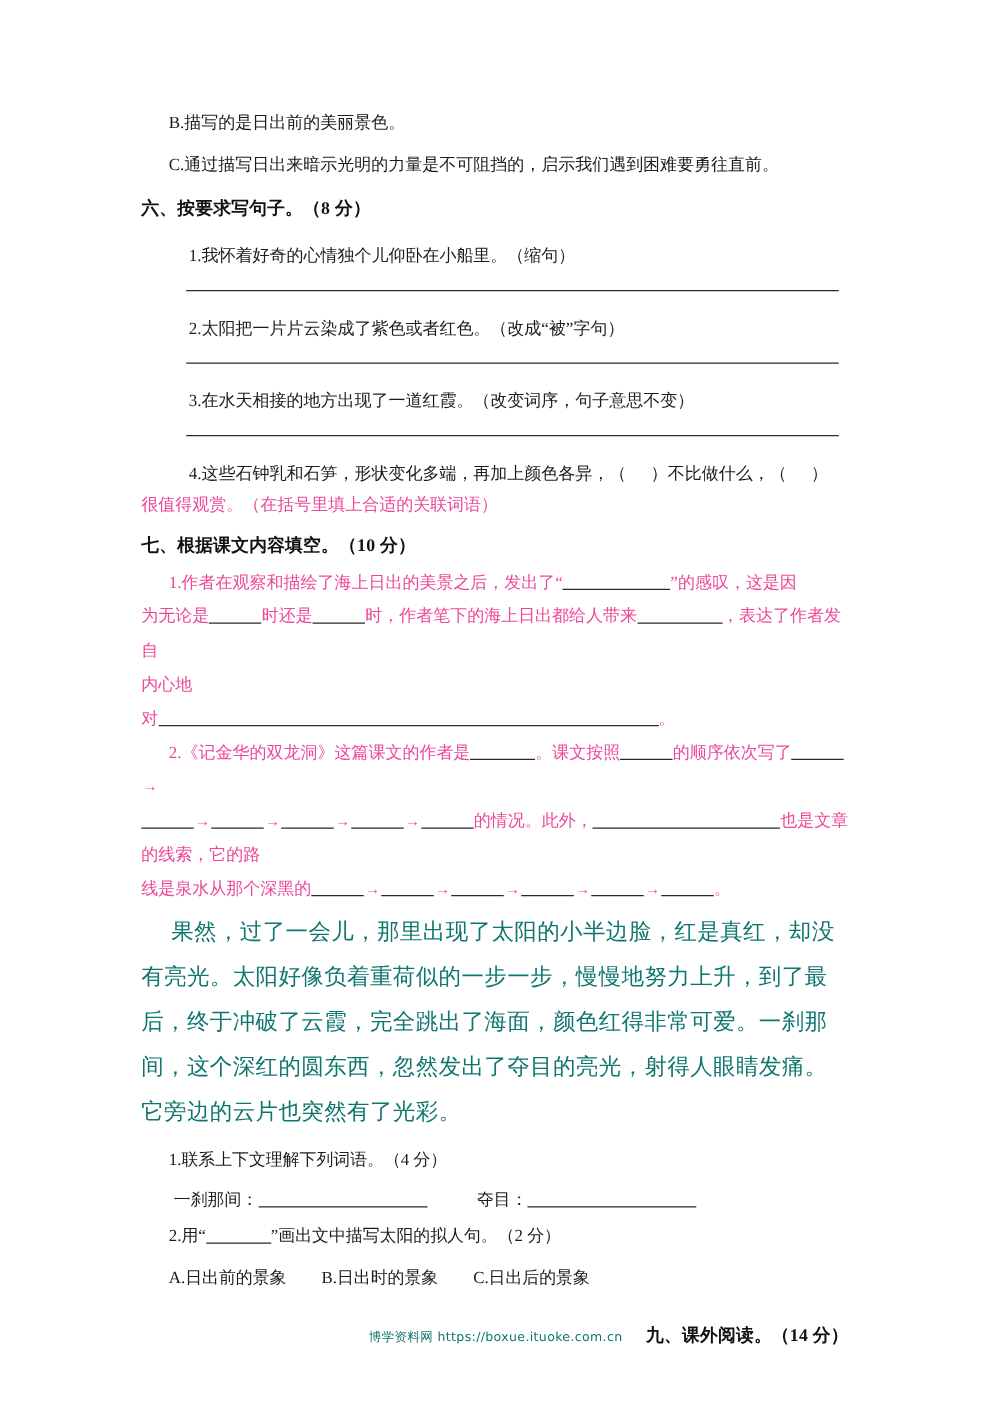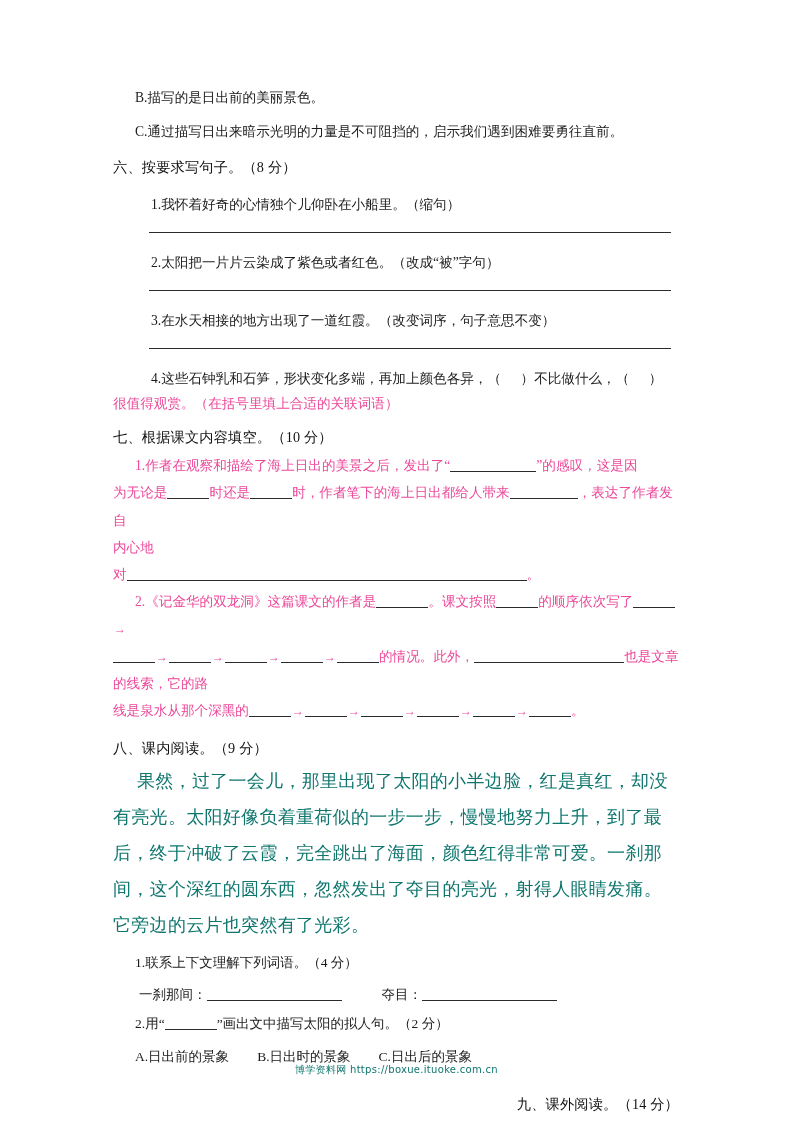--- a/index.html
+++ b/index.html
@@ -25,21 +25,21 @@
   }
   .content {
     position: absolute;
     left: 113px;
     top: 88px;
     width: 566px;
   }
 
   
   .sec-head {
-    font-weight: normal;
+    font-weight: bold;
     font-size: 14.2px;
     line-height: 1.5;
     letter-spacing: 0.2px;
     margin: 11px 0 4px 0;
     color: #111;
   }
   .opt-line {
     font-size: 13.6px;
     line-height: 1.5;
     margin: 0 0 14px 0;
@@ -160,21 +160,20 @@
 
     <p class="q-wrap"><span>1.作者在观察和描绘了海上日出的美景之后，发出了“</span><span class="blk w10"></span><span>”的感叹，这是因</span></p>
     <p class="q-wrap noind"><span>为无论是</span><span class="blk w5"></span><span>时还是</span><span class="blk w5"></span><span>时，作者笔下的海上日出都给人带来</span><span class="blk w8"></span><span>，表达了作者发自</span></p>
     <p class="q-wrap noind">内心地</p>
     <p class="q-wrap noind"><span>对</span><span class="blk wlong"></span><span>。</span></p>
 
     <p class="q-wrap"><span>2.《记金华的双龙洞》这篇课文的作者是</span><span class="blk w6"></span><span>。课文按照</span><span class="blk w5"></span><span>的顺序依次写了</span><span class="blk w5"></span><span class="arrow">→</span></p>
     <p class="q-wrap noind"><span class="blk w5"></span><span class="arrow">→</span><span class="blk w5"></span><span class="arrow">→</span><span class="blk w5"></span><span class="arrow">→</span><span class="blk w5"></span><span class="arrow">→</span><span class="blk w5"></span><span>的情况。此外，</span><span class="blk wmid"></span><span>也是文章的线索，它的路</span></p>
     <p class="q-wrap noind"><span>线是泉水从那个深黑的</span><span class="blk w5"></span><span class="arrow">→</span><span class="blk w5"></span><span class="arrow">→</span><span class="blk w5"></span><span class="arrow">→</span><span class="blk w5"></span><span class="arrow">→</span><span class="blk w5"></span><span class="arrow">→</span><span class="blk w5"></span><span>。</span></p>
 
-    <h2 class="sec-head" style="margin-top:14px;">八、课内阅读。（9 分）</h2>
 
     <p class="passage">果然，过了一会儿，那里出现了太阳的小半边脸，红是真红，却没有亮光。太阳好像负着重荷似的一步一步，慢慢地努力上升，到了最后，终于冲破了云霞，完全跳出了海面，颜色红得非常可爱。一刹那间，这个深红的圆东西，忽然发出了夺目的亮光，射得人眼睛发痛。它旁边的云片也突然有了光彩。</p>
 
     <p class="sub">1.联系上下文理解下列词语。（4 分）</p>
 
     <p class="defs"><span>一刹那间：</span><span class="blk wdef"></span><span class="gap"></span><span>夺目：</span><span class="blk wdef"></span></p>
 
     <p class="sub"><span>2.用“</span><span class="blk w6"></span><span>”画出文中描写太阳的拟人句。（2 分）</span></p>
 
 

